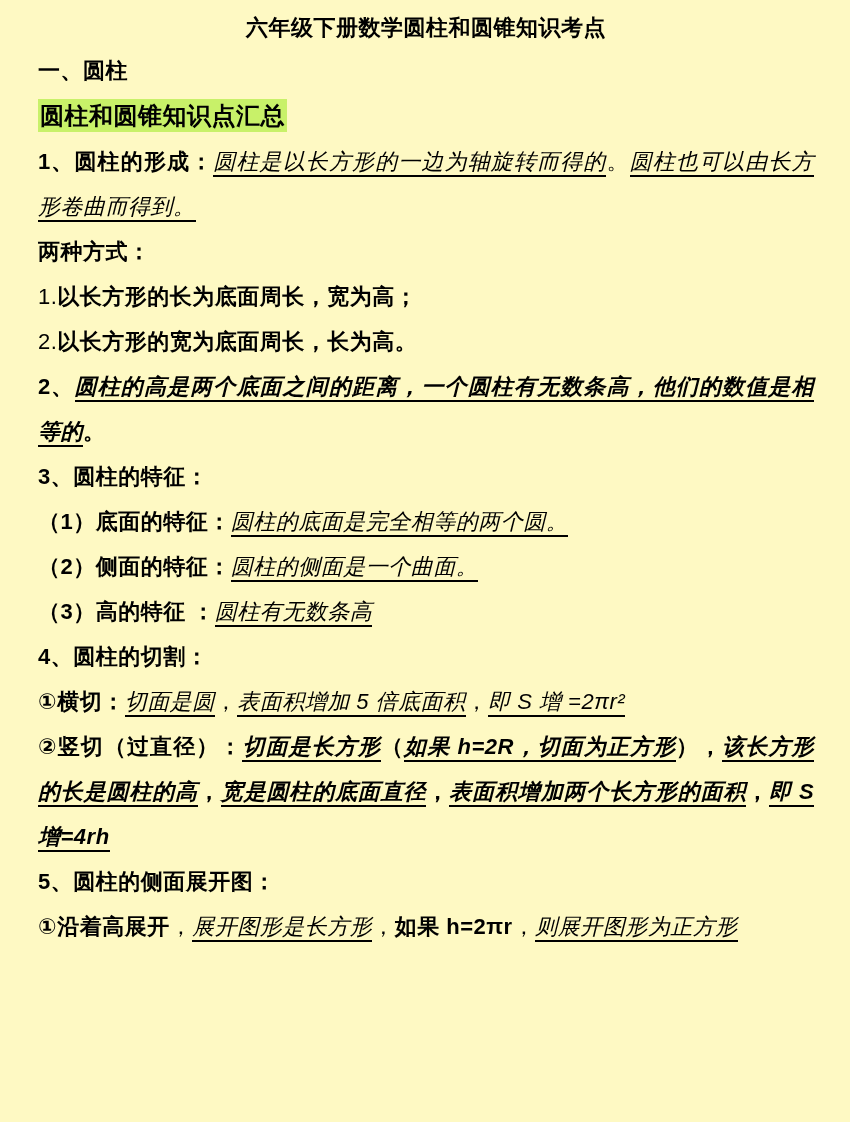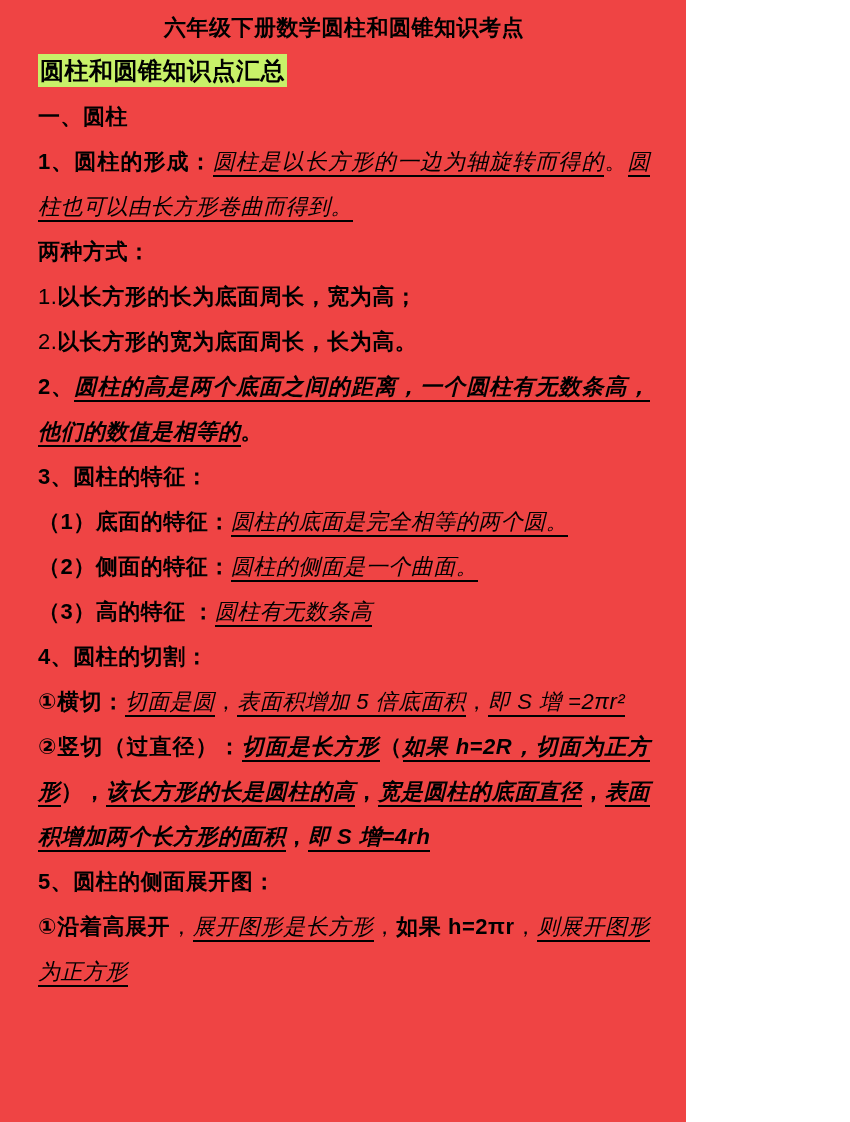--- a/index.html
+++ b/index.html
@@ -2,25 +2,25 @@
 <html><head>
 <meta charset="utf-8">
 <style>
   html, body {
     margin: 0;
     padding: 0;
     background: #ffffff;
   }
   .page {
     position: relative;
-    width: 686px;
+    width: 850px;
     height: 1122px;
     box-sizing: border-box;
     padding: 8px 36px 7px 38px;
-    background: #ef4444;
+    background: #fef9c3;
     color: #000000;
     font-family: "Liberation Sans", "DejaVu Sans", sans-serif;
     overflow: hidden;
   }
   .doc-title {
     margin: 0;
     font-size: 22px;
     font-weight: bold;
     text-align: center;
     line-height: 40px;
@@ -45,22 +45,22 @@
     font-size: 24px;
     padding: 3px 2px;
   }
 </style>
 </head>
 <body>
 
 <div class="page">
   <h1 class="doc-title">六年级下册数学圆柱和圆锥知识考点</h1>
   <div id="paragraphs">
+      <p class="para"><span class="b">一、圆柱</span></p>
       <p class="para"><span class="b hl">圆柱和圆锥知识点汇总</span></p>
-      <p class="para"><span class="b">一、圆柱</span></p>
       <p class="para"><span class="b">1、圆柱的形成：</span><span class="u">圆柱是以长方形的一边为轴旋转而得的</span><span>。</span><span class="u">圆柱也可以由长方形卷曲而得到。</span></p>
       <p class="para"><span class="b">两种方式：</span></p>
       <p class="para"><span>1.</span><span class="b">以长方形的长为底面周长，宽为高；</span></p>
       <p class="para"><span>2.</span><span class="b">以长方形的宽为底面周长，长为高。</span></p>
       <p class="para"><span class="b">2、</span><span class="b u">圆柱的高是两个底面之间的距离，一个圆柱有无数条高，他们的数值是相等的</span><span class="b">。</span></p>
       <p class="para"><span class="b">3、圆柱的特征：</span></p>
       <p class="para"><span class="b">（1）底面的特征：</span><span class="u">圆柱的底面是完全相等的两个圆。</span></p>
       <p class="para"><span class="b">（2）侧面的特征：</span><span class="u">圆柱的侧面是一个曲面。 </span></p>
       <p class="para"><span class="b">（3）高的特征 ：</span><span class="u">圆柱有无数条高</span></p>
       <p class="para"><span class="b">4、圆柱的切割：</span></p>

